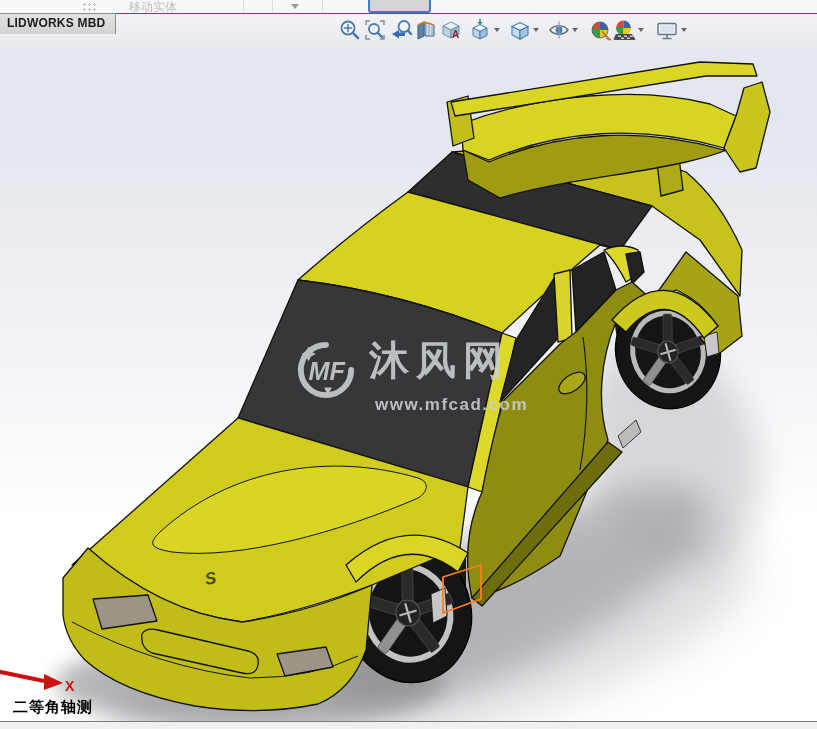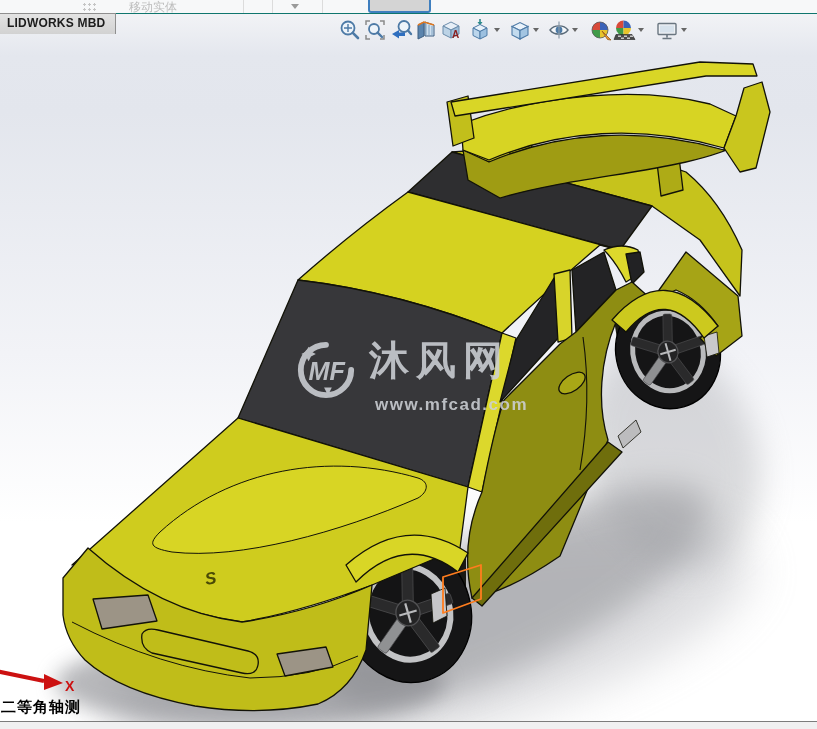--- a/index.html
+++ b/index.html
@@ -39,21 +39,21 @@
 
   
   .watermark{position:absolute;left:295px;top:316px;width:250px;color:var(--wm-gray);
      opacity:.88;z-index:10;pointer-events:none;}
   .wm-logo{position:absolute;left:0;top:10px;width:62px;height:62px;}
   .wm-name{position:absolute;left:74px;top:4px;font-size:40px;font-weight:bold;letter-spacing:7px;white-space:nowrap;}
   .wm-url{position:absolute;left:80px;top:50px;font-size:17px;font-weight:bold;letter-spacing:1.5px;white-space:nowrap;margin-top:16px;}
 
   
   .triad{position:absolute;left:0;top:637px;width:90px;height:50px;z-index:12;}
-  .view-label{position:absolute;left:1px;top:685px;font-size:15px;font-weight:bold;color:#000;
+  .view-label{position:absolute;left:13px;top:685px;font-size:15px;font-weight:bold;color:#000;
      z-index:12;letter-spacing:1px;white-space:nowrap;}
 
   
   .statusbar{position:absolute;left:0;top:721px;width:817px;height:8px;background:#f0f0f1;
      border-top:1px solid #7c7c7c;z-index:30;}
 
   svg text{font-family:"Liberation Sans","DejaVu Sans",sans-serif;}
 </style>
 </head>
 <body>

